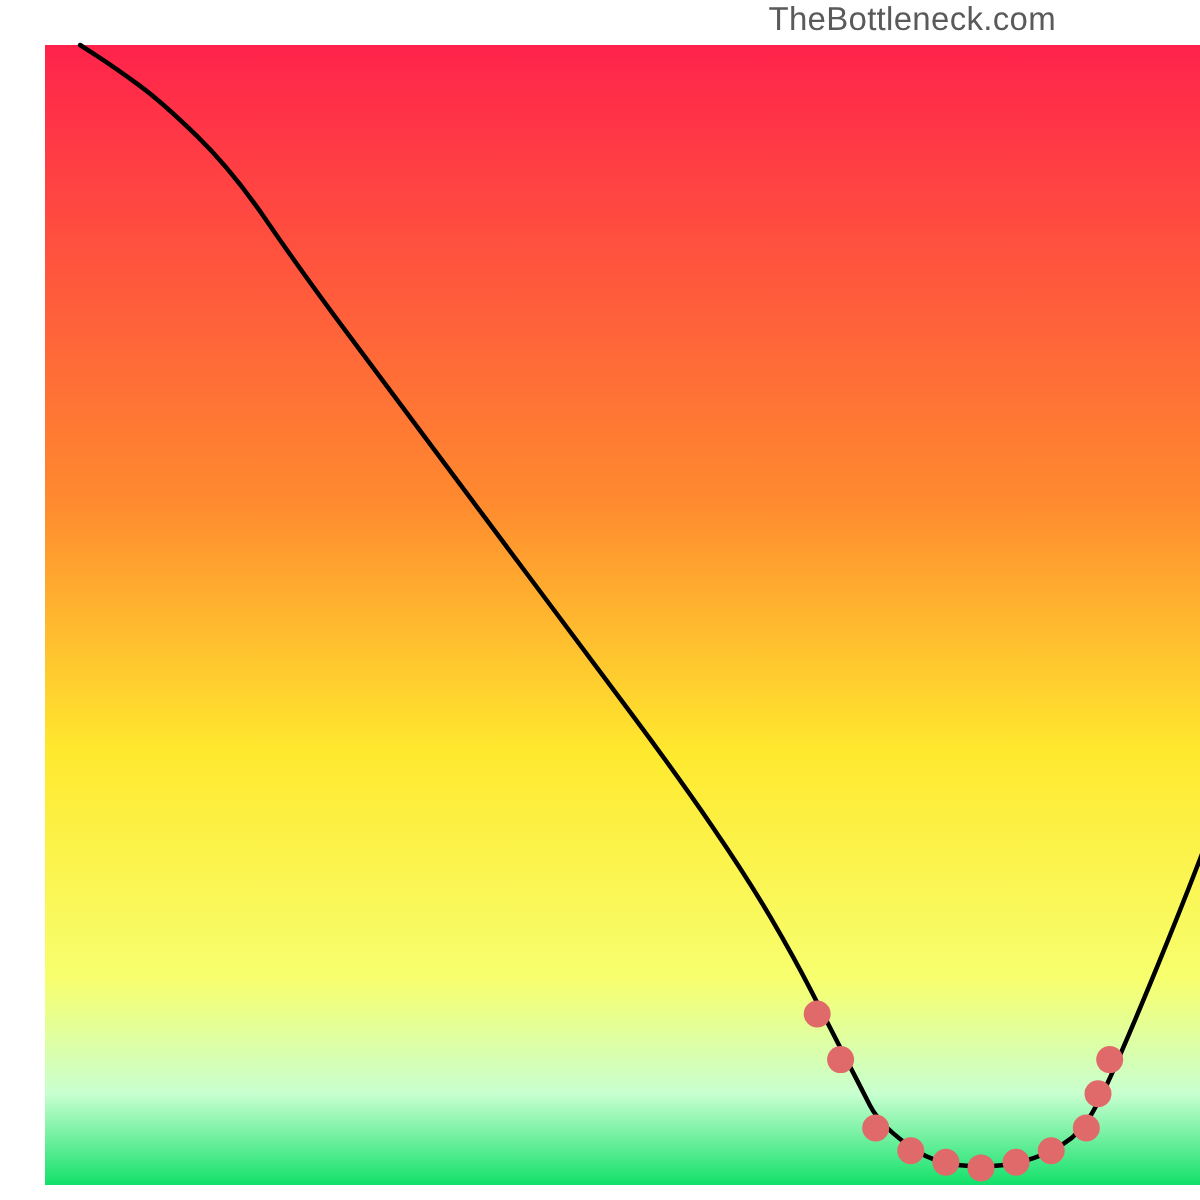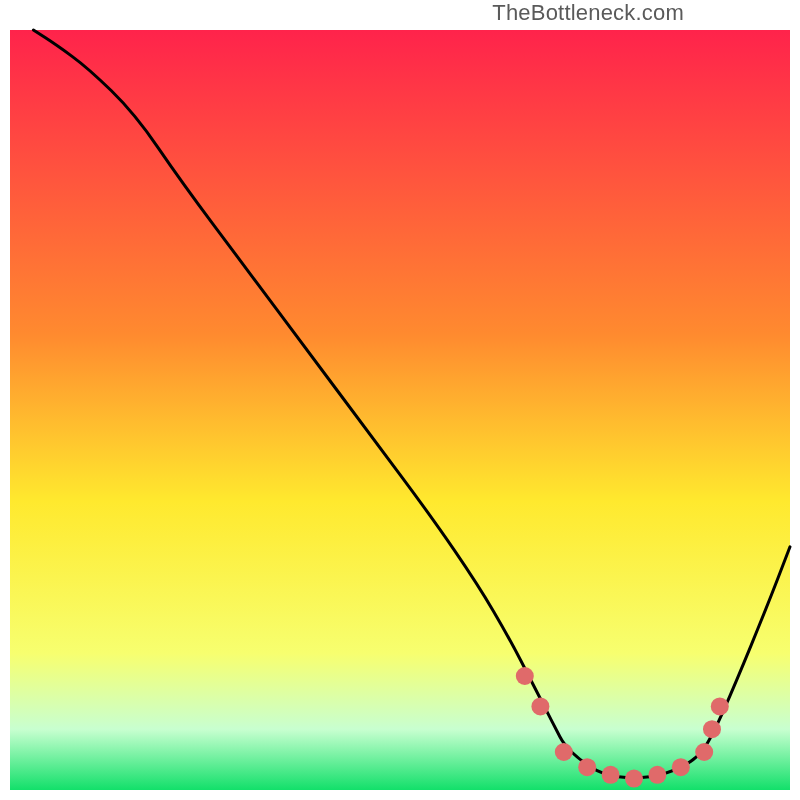--- a/index.html
+++ b/index.html
@@ -8,20 +8,21 @@
     width: 800px;
     height: 800px;
     overflow: hidden;
     background: #ffffff;
     font-family: Arial, Helvetica, sans-serif;
   }
   .stage {
     position: relative;
     width: 692px;
     height: 800px;
+    margin-left: 20px;
   }
   .watermark {
     position: absolute;
     top: 0;
     right: 8px;
     font-size: 22px;
     font-weight: 500;
     color: #5a5a5a;
     letter-spacing: 0.2px;
     z-index: 40;

